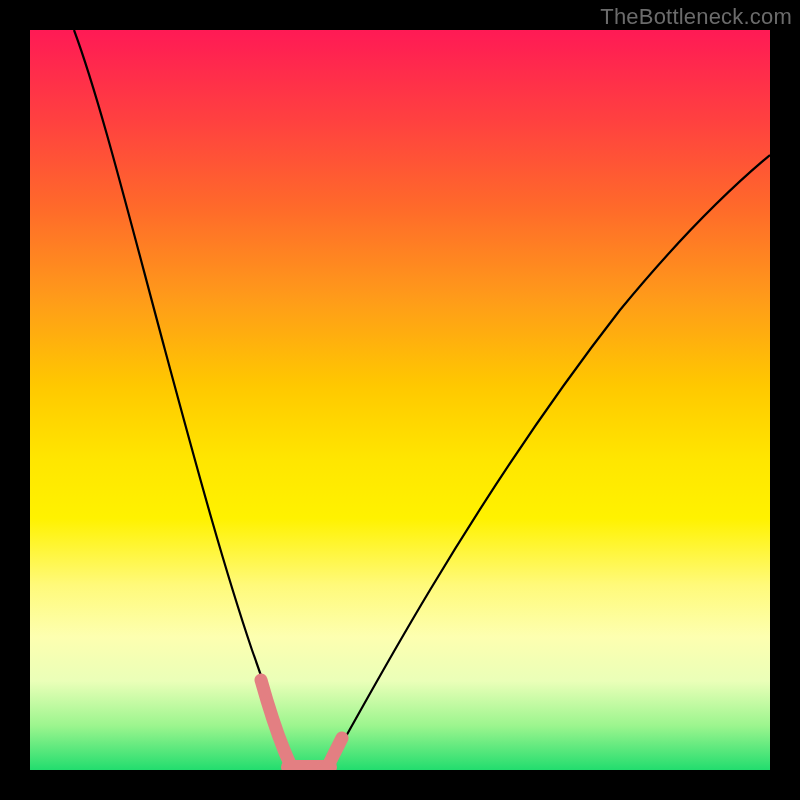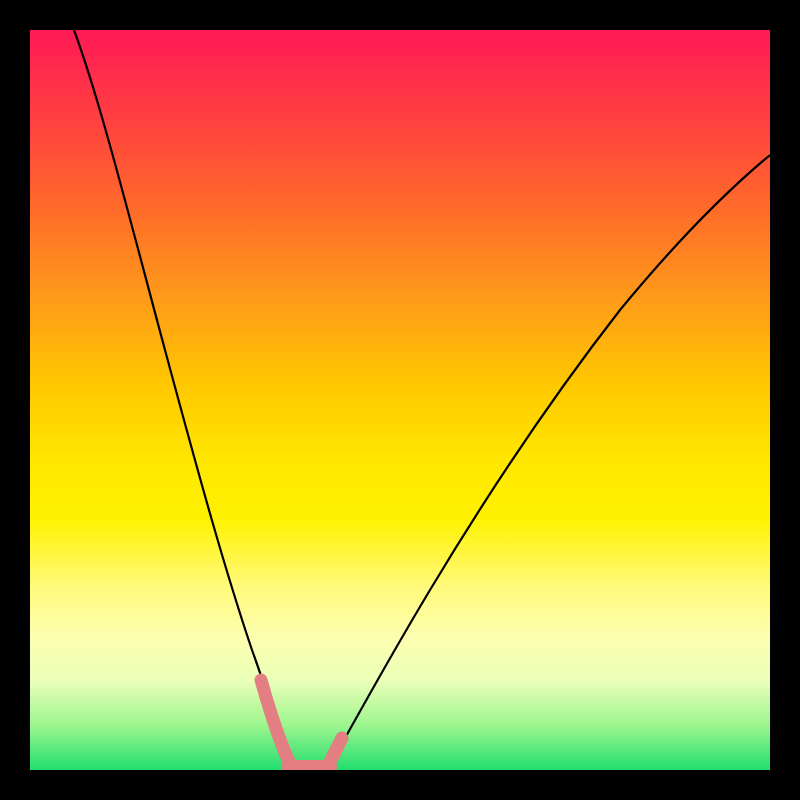--- a/index.html
+++ b/index.html
@@ -90,13 +90,14 @@
       <path d="M231,650
                C238,675 246,700 254,720
                C258,730 261,736 263,740" fill="none" stroke="#e37f82" stroke-width="13" stroke-linecap="round"></path>
       <path d="M258,737
                L300,737" fill="none" stroke="#e37f82" stroke-width="14" stroke-linecap="round"></path>
       <path d="M296,740
                C300,732 305,722 312,708" fill="none" stroke="#e37f82" stroke-width="13" stroke-linecap="round"></path>
     </svg>
   </div>
 
+  <div class="watermark">TheBottleneck.com</div>
 </div>
 
 </body></html>

